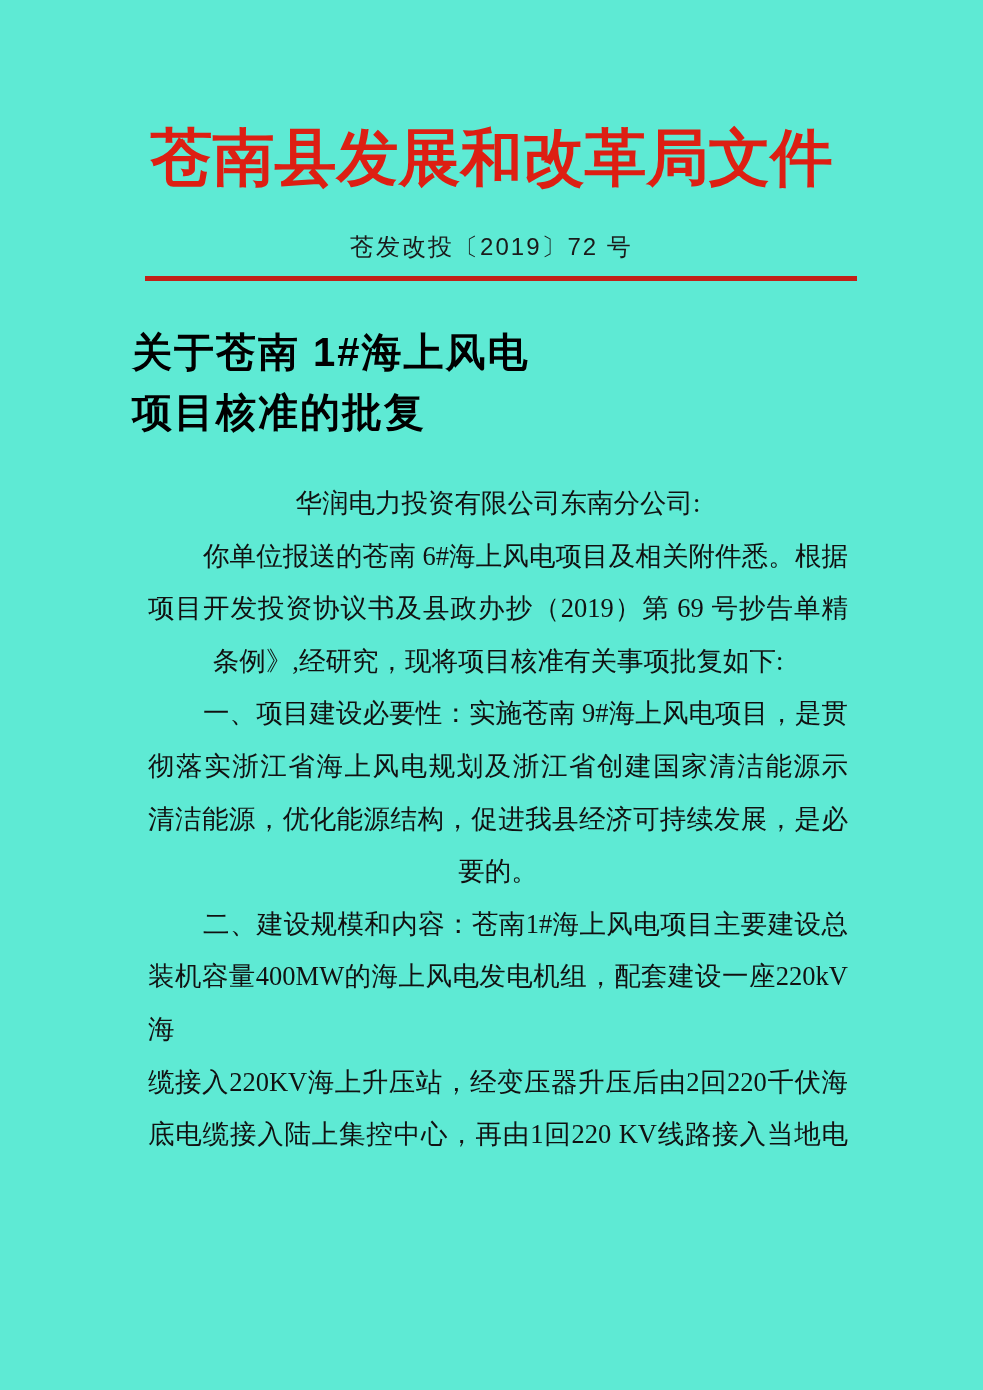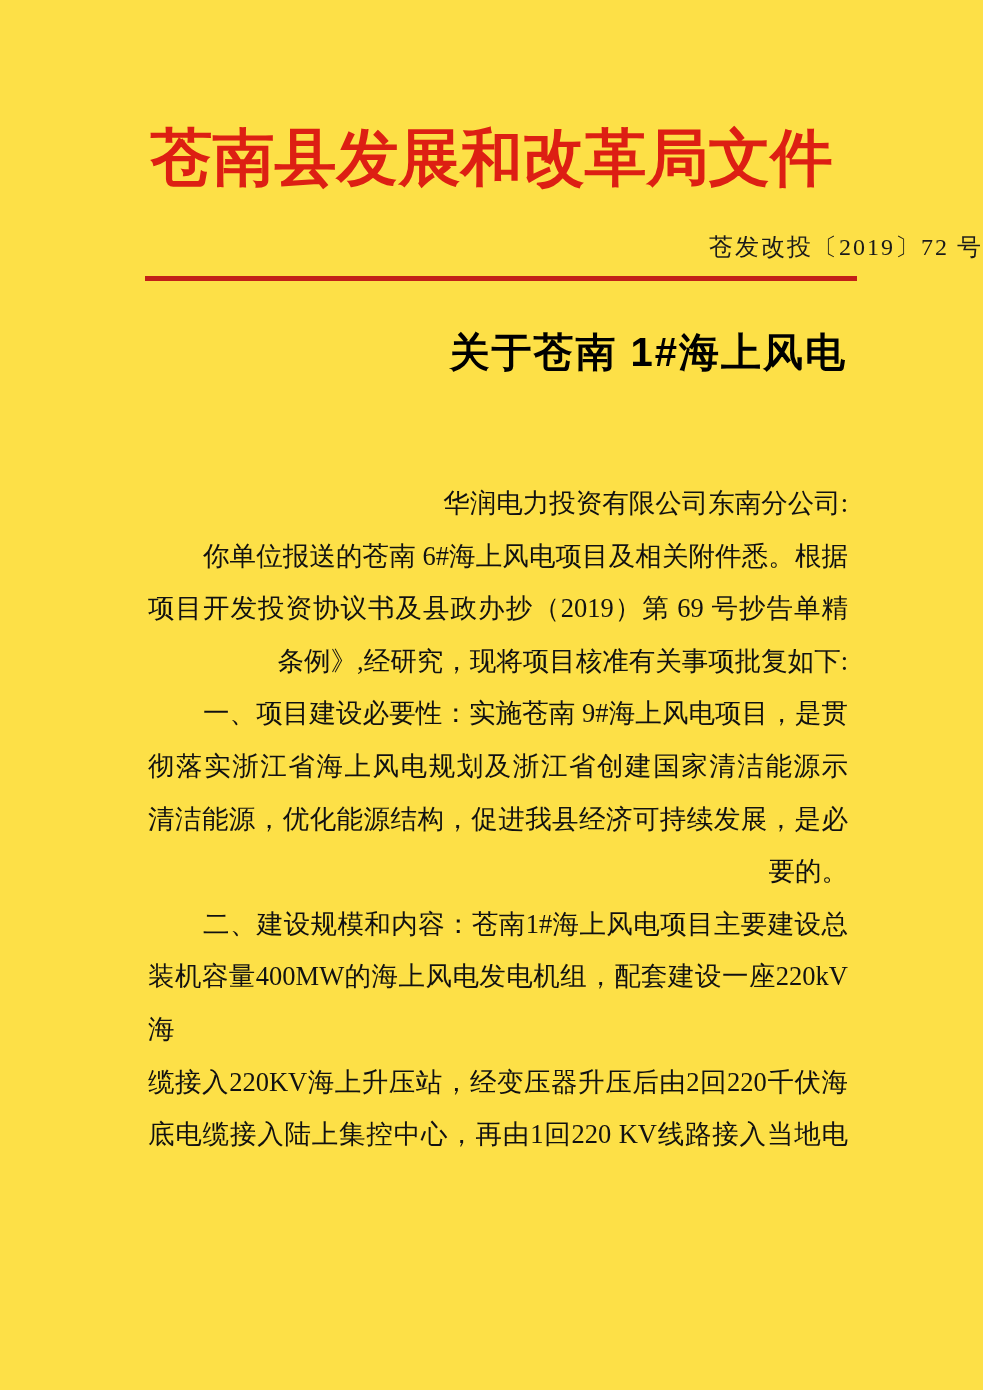--- a/index.html
+++ b/index.html
@@ -4,21 +4,21 @@
 <style>
   html, body {
     margin: 0;
     padding: 0;
     background: #ffffff;
   }
   .page {
     position: relative;
     width: 983px;
     height: 1390px;
-    background: #fde047;
+    background: #5eead4;
     overflow: hidden;
     font-family: "Liberation Serif", serif;
   }
   .agency-title {
     position: absolute;
     top: 118px;
     left: 0;
     width: 100%;
     text-align: center;
     font-family: "Liberation Serif", "DejaVu Serif", serif;
@@ -27,60 +27,60 @@
     line-height: 80px;
     letter-spacing: 0px;
     color: var(--header-red, #dd1f13);
     white-space: nowrap;
   }
   .doc-number {
     position: absolute;
     top: 230px;
     left: 0;
     width: 100%;
-    text-align: right;
-    font-family: Liberation Serif, serif;
+    text-align: center;
+    font-family: Liberation Sans, sans-serif;
     font-size: 24px;
     line-height: 34px;
     color: #1a1a1a;
     letter-spacing: 2px;
   }
   .red-rule {
     position: absolute;
     top: 276px;
     left: 145px;
     width: 712px;
     height: 5px;
     background: var(--rule-red, #c22018);
   }
   .doc-title {
     position: absolute;
     top: 322px;
-    left: 147px;
+    left: 132px;
     width: 700px;
-    text-align: right;
+    text-align: left;
     font-family: "Liberation Sans", "DejaVu Sans", sans-serif;
     font-weight: 700;
     font-size: 40px;
     line-height: 60px;
     letter-spacing: 2px;
     color: #000000;
   }
   .doc-body {
     position: absolute;
     top: 477px;
     left: 148px;
     width: 700px;
     font-family: "Liberation Serif", "DejaVu Serif", serif;
     font-size: 26.5px;
     line-height: 52.6px;
     color: #111111;
   }
   .body-line {
-    text-align: right;
+    text-align: center;
     white-space: nowrap;
   }
   .body-line.fill {
     white-space: normal;
     text-align: justify;
     text-align-last: justify;
   }
   .body-line.indent {
     text-indent: 55px;
   }
@@ -91,20 +91,21 @@
 <div class="page">
 
   <div class="agency-title">苍南县发展和改革局文件</div>
 
   <div class="doc-number">苍发改投〔2019〕72 号</div>
 
   <div class="red-rule"></div>
 
   <div class="doc-title">
     <div>关于苍南 1#海上风电</div>
+    <div>项目核准的批复</div>
   </div>
 
   <div class="doc-body">
     <div class="body-line">华润电力投资有限公司东南分公司:</div>
     <div class="body-line fill indent">你单位报送的苍南 6#海上风电项目及相关附件悉。根据</div>
     <div class="body-line fill">项目开发投资协议书及县政办抄（2019）第 69 号抄告单精</div>
     <div class="body-line">条例》,经研究，现将项目核准有关事项批复如下:</div>
     <div class="body-line fill indent">一、项目建设必要性：实施苍南 9#海上风电项目，是贯</div>
     <div class="body-line fill">彻落实浙江省海上风电规划及浙江省创建国家清洁能源示</div>
     <div class="body-line fill">清洁能源，优化能源结构，促进我县经济可持续发展，是必</div>

